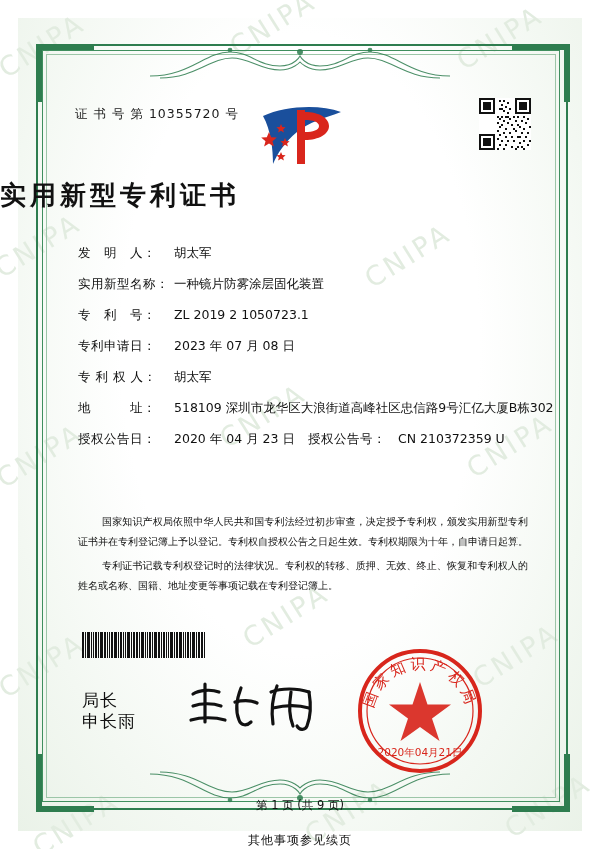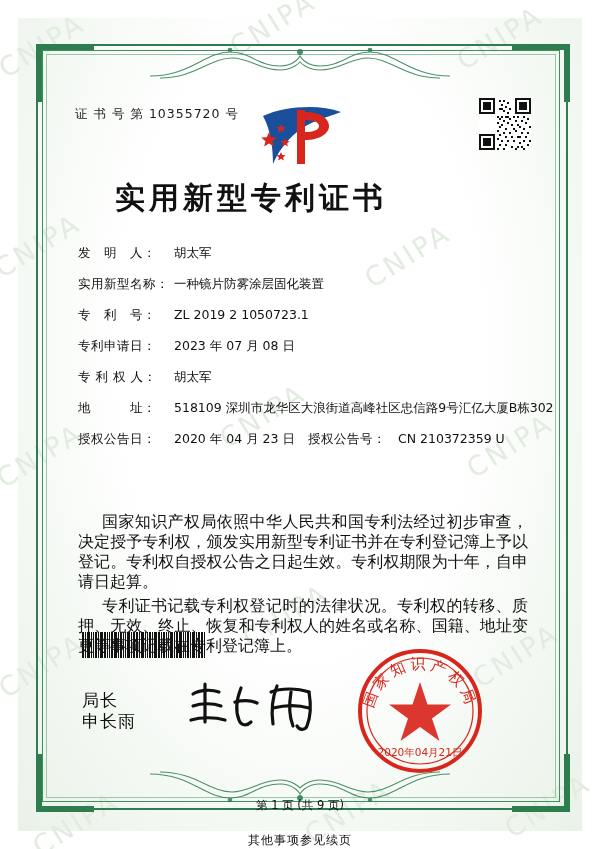--- a/index.html
+++ b/index.html
@@ -110,22 +110,21 @@
     font-size: 12.5px;
     color: #1a1a1a;
     letter-spacing: 1px;
     white-space: nowrap;
   }
 
   .title {
     position: absolute;
     left: 0; top: 178px;
     width: 502px;
-    text-align: center;
-    font-size: 30px;
+    font-size: 26px;
     font-weight: bold;
     letter-spacing: 4px;
     color: #111;
     font-family: "DejaVu Sans", "Liberation Sans", sans-serif;
   }
 
   .fields {
     position: absolute;
     left: 78px; top: 245px;
     width: 450px;
@@ -159,21 +158,21 @@
     top: 0;
   }
   .row-split .right .flabel {
     width: 90px;
   }
 
   .body-text {
     position: absolute;
     left: 78px; top: 512px;
     width: 450px;
-    font-size: 16px;
+    font-size: 10px;
     line-height: 20px;
     color: #111;
     text-align: justify;
   }
   .body-text p {
     margin: 0 0 4px 0;
     text-indent: 24px;
   }
 
   

